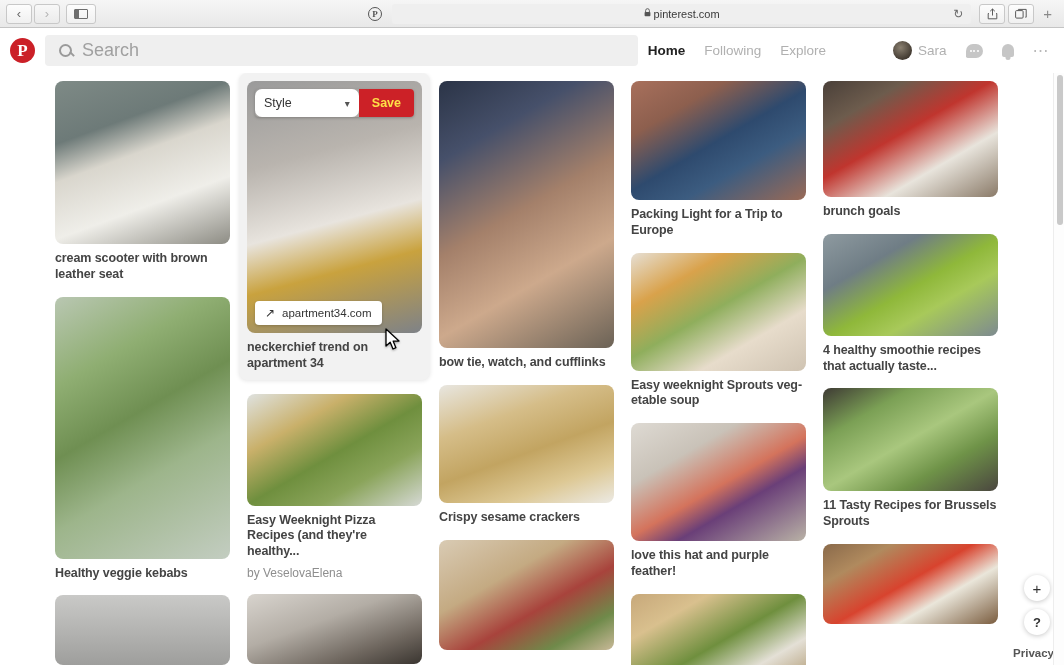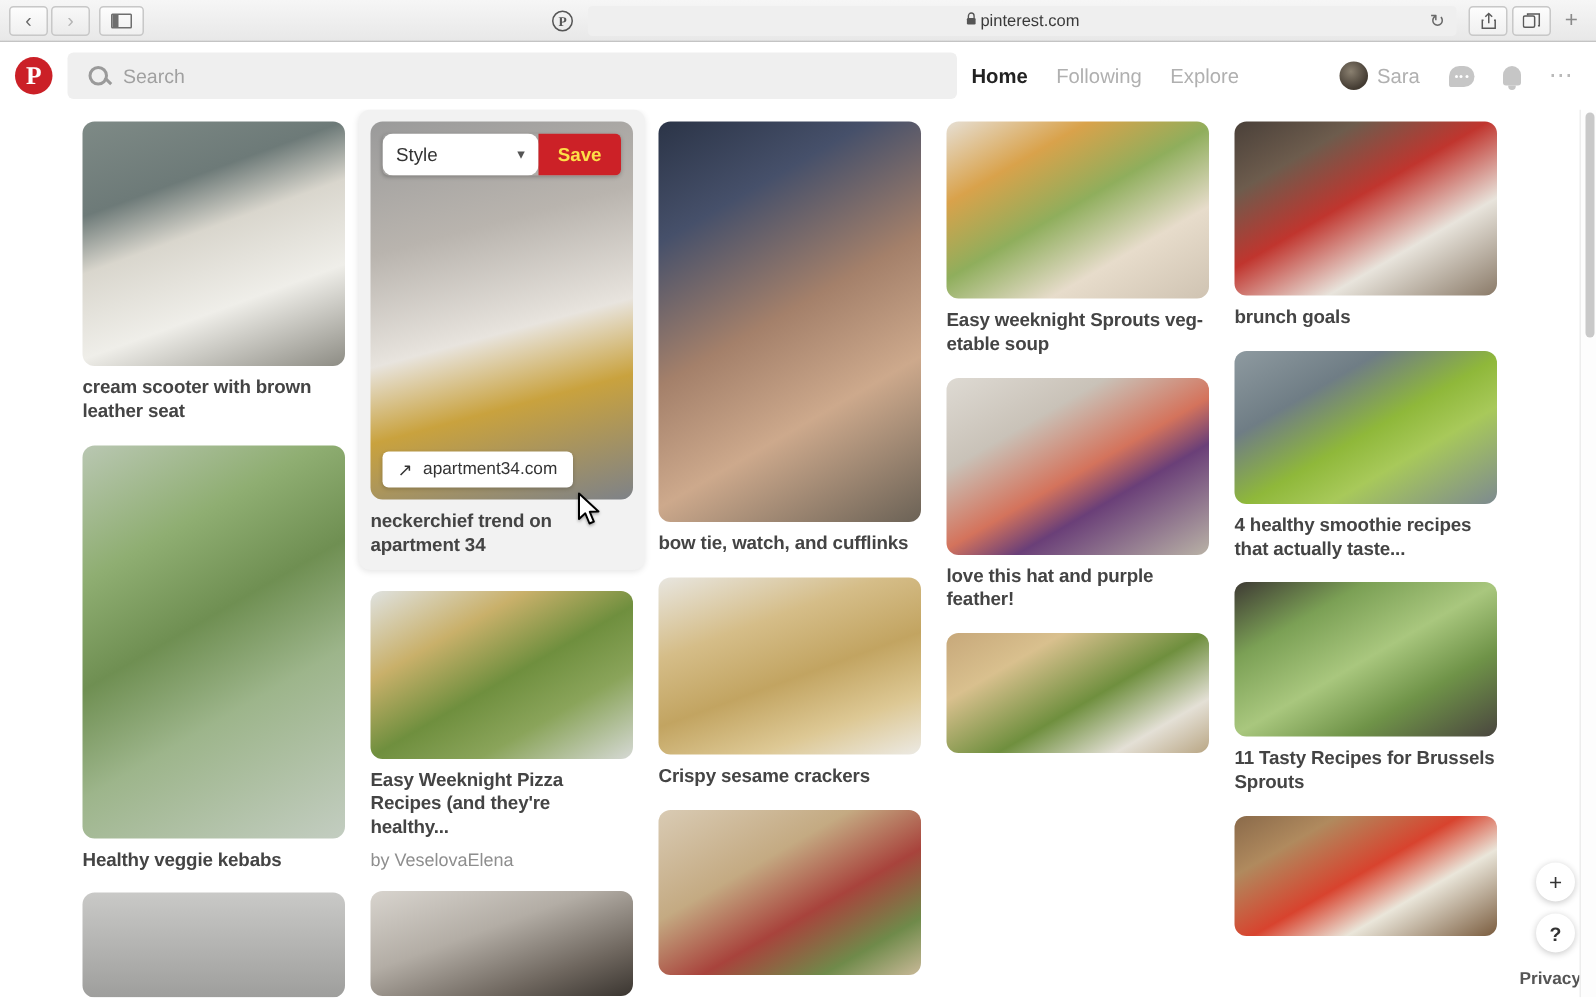--- a/index.html
+++ b/index.html
@@ -94,21 +94,21 @@
     max-width: 600px;
   }
   .search-ico {
     width: 13px; height: 13px; border: 2px solid #9a9a9a; border-radius:50%;
     position: relative; flex:0 0 auto;
   }
   .search-ico::after {
     content:''; position:absolute; width:6px; height:2px; background:#9a9a9a;
     right:-5px; bottom:0px; transform: rotate(45deg);
   }
-  .search-ph { color:#a0a0a0; font-size:13px; }
+  .search-ph { color:#a0a0a0; font-size:18px; }
   .nav-links { display:flex; align-items:center; gap:19px; margin-left:auto; }
   .nav-link { font-size:13.5px; color:#b0b0b0; }
   .nav-link.active { color:#222; font-weight:bold; }
   .user-chip { display:flex; align-items:center; gap:6px;padding-left:48px; }
   .avatar {
     width: 19px; height:19px; border-radius:50%;
     background: radial-gradient(circle at 40% 35%, #8a8070, #433b32 70%);
   }
   .user-name { font-size:13.5px; color:#b0b0b0; }
   .icon-btn { color:#b9b9b9; display:flex; align-items:center; }
@@ -353,20 +353,24 @@
       <div class="pin">
         <div class="pin-img" style="height: 118px; background-image: linear-gradient(160deg, rgb(232, 230, 224) 0%, rgb(213, 189, 136) 30%, rgb(194, 164, 97) 55%, rgb(221, 200, 148) 78%, rgb(236, 234, 228) 100%);"></div>
         <div class="pin-title">Crispy sesame crackers</div>
       </div>
       <div class="pin">
         <div class="pin-img" style="height: 110px; background-image: linear-gradient(150deg, rgb(217, 203, 180) 0%, rgb(196, 170, 130) 35%, rgb(168, 67, 60) 60%, rgb(111, 138, 74) 82%, rgb(201, 185, 152) 100%);"></div>
       </div>
     </div>
     <div class="column" style="left: 631px;">
       <div class="pin">
+        <div class="pin-img" style="height: 119px; background-image: linear-gradient(150deg, rgb(168, 112, 92) 0%, rgb(141, 95, 78) 25%, rgb(46, 74, 110) 50%, rgb(60, 92, 128) 68%, rgb(154, 106, 86) 100%);"></div>
+        <div class="pin-title">Packing Light for a Trip to Europe</div>
+      </div>
+      <div class="pin">
         <div class="pin-img" style="height: 118px; background-image: linear-gradient(150deg, rgb(230, 223, 212) 0%, rgb(217, 162, 75) 25%, rgb(143, 174, 92) 48%, rgb(231, 220, 203) 72%, rgb(207, 195, 178) 100%);"></div>
         <div class="pin-title">Easy weeknight Sprouts veg-etable soup</div>
       </div>
       <div class="pin">
         <div class="pin-img" style="height: 118px; background-image: linear-gradient(150deg, rgb(222, 218, 211) 0%, rgb(201, 194, 184) 28%, rgb(212, 115, 92) 52%, rgb(106, 63, 120) 66%, rgb(185, 178, 166) 100%);"></div>
         <div class="pin-title">love this hat and purple feather!</div>
       </div>
       <div class="pin">
         <div class="pin-img" style="height: 80px; background-image: linear-gradient(150deg, rgb(199, 168, 122) 0%, rgb(217, 192, 142) 25%, rgb(111, 143, 62) 55%, rgb(228, 224, 214) 80%, rgb(185, 166, 132) 100%);"></div>
       </div>

